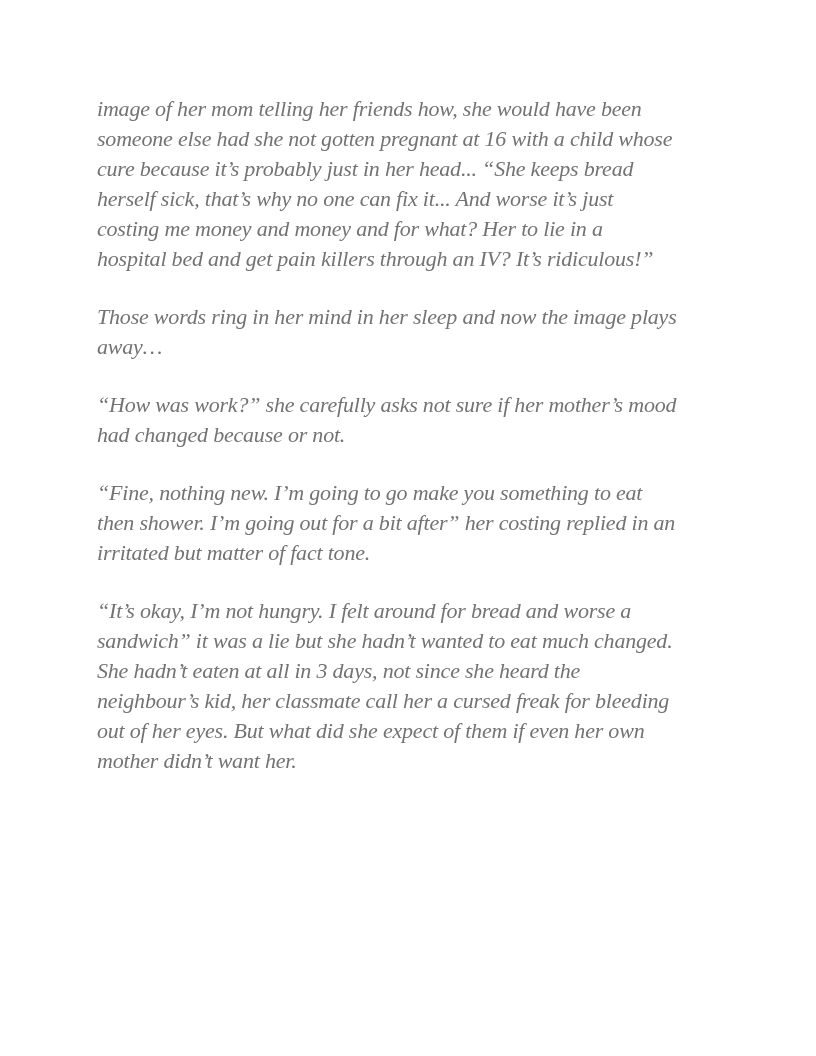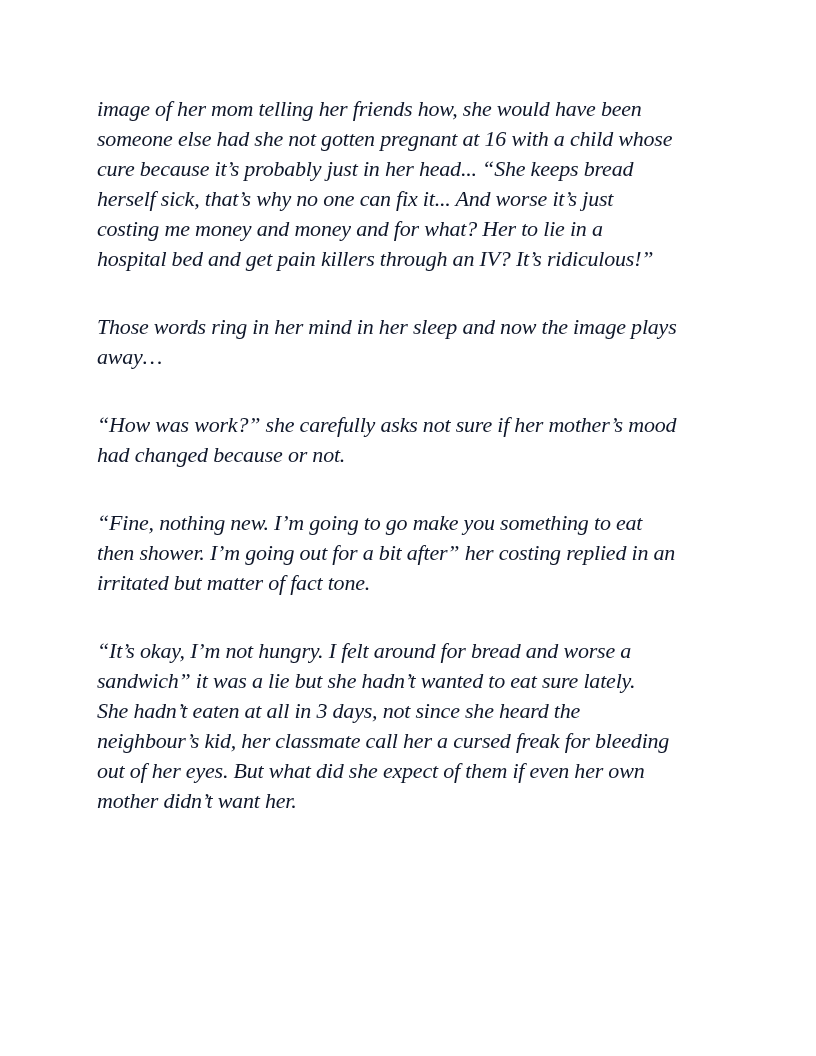--- a/index.html
+++ b/index.html
@@ -15,29 +15,29 @@
     font-family: "Liberation Serif", "DejaVu Serif", serif;
   }
   .content {
     position: absolute;
     left: 97px;
     top: 94px;
     width: 648px;
     color: #000000;
   }
   .para { margin: 0; }
-  .para + .para { margin-top: 38px; }
+  .para + .para { margin-top: 28px; }
   .line {
     font-style: italic;
     font-size: 22px;
     line-height: 30px;
     height: 30px;
     white-space: pre;
     letter-spacing: -0.2px;
-    color: #0f172a;
+    color: #737373;
   }
 </style>
 </head>
 <body>
 
 <div class="page">
   <div class="content">
 
     <div class="para">
       <div class="line">image of her mom telling her friends how, she would have been</div>
@@ -59,21 +59,21 @@
     </div>
 
     <div class="para">
       <div class="line">“Fine, nothing new. I’m going to go make you something to eat</div>
       <div class="line">then shower. I’m going out for a bit after” her costing replied in an</div>
       <div class="line">irritated but matter of fact tone.</div>
     </div>
 
     <div class="para">
       <div class="line">“It’s okay, I’m not hungry. I felt around for bread and worse a</div>
-      <div class="line">sandwich” it was a lie but she hadn’t wanted to eat sure lately.</div>
+      <div class="line">sandwich” it was a lie but she hadn’t wanted to eat much changed.</div>
       <div class="line">She hadn’t eaten at all in 3 days, not since she heard the</div>
       <div class="line">neighbour’s kid, her classmate call her a cursed freak for bleeding</div>
       <div class="line">out of her eyes. But what did she expect of them if even her own</div>
       <div class="line">mother didn’t want her.</div>
     </div>
 
   </div>
 </div>
 
 </body></html>

